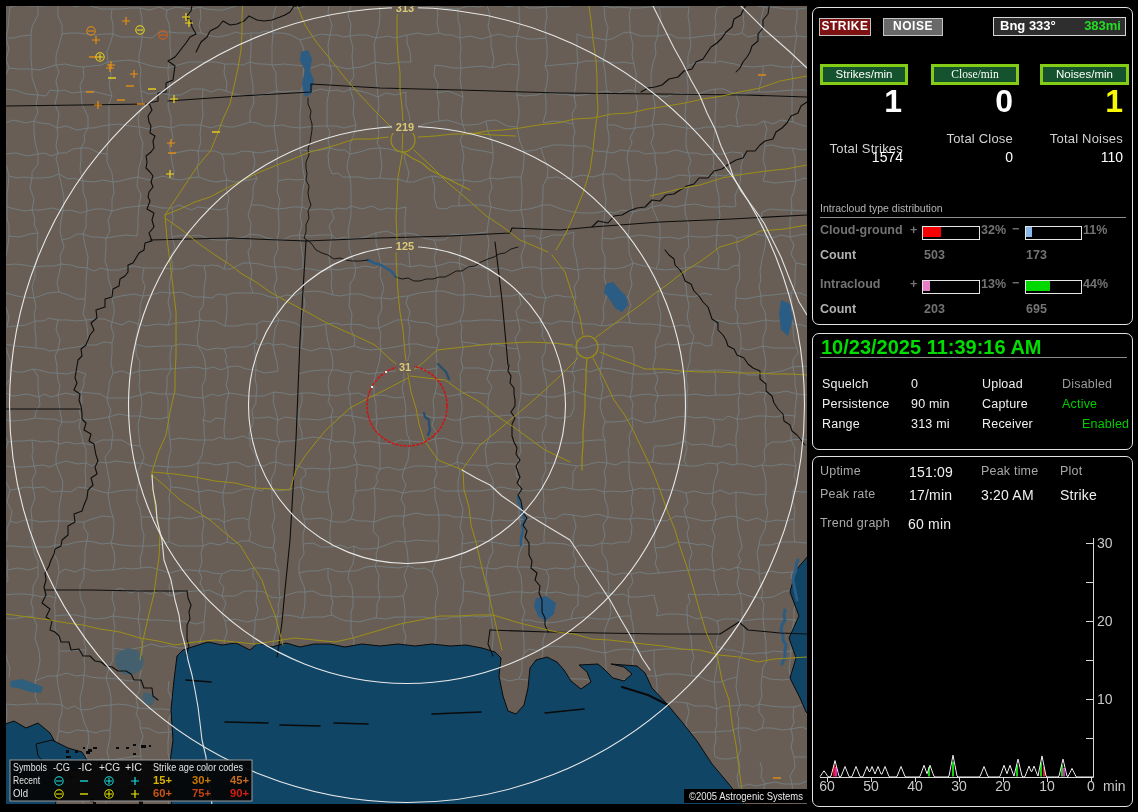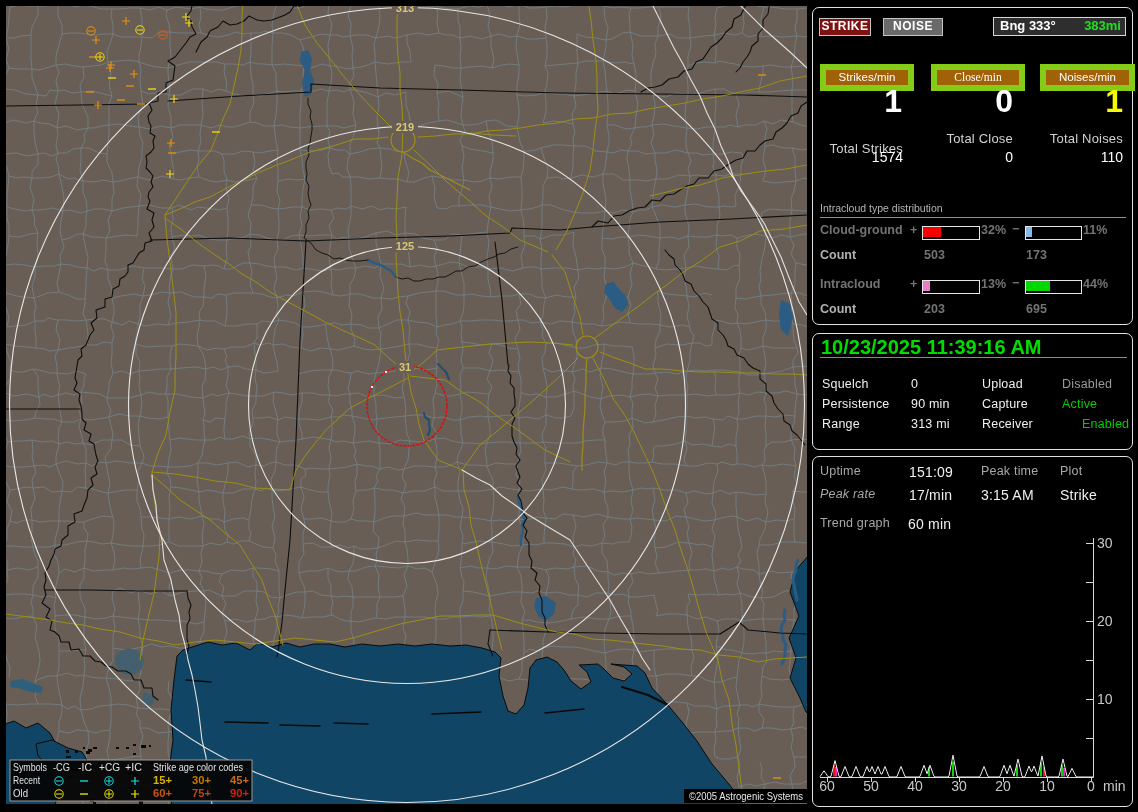--- a/index.html
+++ b/index.html
@@ -1,18 +1,18 @@
 <!DOCTYPE html>
 <html><head><meta charset="utf-8"><style>
 html,body{margin:0;padding:0;background:#000;width:1138px;height:812px;overflow:hidden;}
 body{font-family:"Liberation Sans",sans-serif;position:relative;}
 .a{position:absolute;}
 .box{position:absolute;left:812px;width:319px;border:1px solid #e2e2e2;border-radius:7px;background:transparent;}
 .btn{position:absolute;border:1px solid #c4c4c4;color:#fff;font-weight:bold;font-size:12px;text-align:center;line-height:14px;letter-spacing:0.5px;}
-.lbl{position:absolute;top:64px;height:15px;background:#a16207;border:6px solid #84cc16;color:#fff;font-size:11.5px;text-align:center;line-height:14px;}
+.lbl{position:absolute;top:64px;height:15px;background:#14532d;border:3px solid #84cc16;color:#fff;font-size:11.5px;text-align:center;line-height:14px;}
 .big{position:absolute;top:86px;width:82px;text-align:right;font-size:32px;font-weight:bold;color:#fff;line-height:30px;}
 .tot{position:absolute;width:84px;text-align:right;font-size:13px;color:#d2d2d2;letter-spacing:0.2px;}
 .val{position:absolute;width:84px;text-align:right;font-size:14px;color:#fff;}
 .bar{position:absolute;height:12px;border:1px solid #e6e6e6;background:#000;}
 .bar i{display:block;height:10px;margin:0;}
 .r1{position:absolute;font-size:12.5px;font-weight:bold;color:#737373;}
 .gy{color:#b2b2b2;}
 .row{position:absolute;font-size:12.5px;color:#f0f0f0;letter-spacing:0.2px;}
 </style></head><body>
 <svg class="a" style="left:0;top:0" width="1138" height="812">
@@ -312,17 +312,17 @@
 <div class="row" style="left:982px;top:397px;">Capture</div>
 <div class="row" style="left:1062px;top:397px;color:#00cc00;">Active</div>
 <div class="row" style="left:822px;top:417px;">Range</div>
 <div class="row" style="left:911px;top:417px;">313 mi</div>
 <div class="row" style="left:982px;top:417px;">Receiver</div>
 <div class="row" style="left:1082px;top:417px;color:#00cc00;">Enabled</div>
 <div class="row" style="left:820px;top:464px;color:#a8a8a8;">Uptime</div>
 <div class="row" style="left:909px;top:464px;color:#f0f0f0;font-size:14px;">151:09</div>
 <div class="row" style="left:981px;top:464px;color:#a8a8a8;">Peak time</div>
 <div class="row" style="left:1060px;top:464px;color:#a8a8a8;">Plot</div>
-<div class="row" style="left:820px;top:487px;color:#a8a8a8;font-style:italic;">Peak rate</div>
+<div class="row" style="left:820px;top:487px;color:#a8a8a8;">Peak rate</div>
 <div class="row" style="left:909px;top:487px;color:#f0f0f0;font-size:14px;">17/min</div>
-<div class="row" style="left:981px;top:487px;color:#f0f0f0;font-size:14px;">3:15 AM</div>
+<div class="row" style="left:981px;top:487px;color:#f0f0f0;font-size:14px;">3:20 AM</div>
 <div class="row" style="left:1060px;top:487px;color:#f0f0f0;font-size:14px;">Strike</div>
 <div class="row" style="left:820px;top:516px;color:#a8a8a8;">Trend graph</div>
 <div class="row" style="left:908px;top:516px;color:#f0f0f0;font-size:14px;">60 min</div>
 </body></html>

